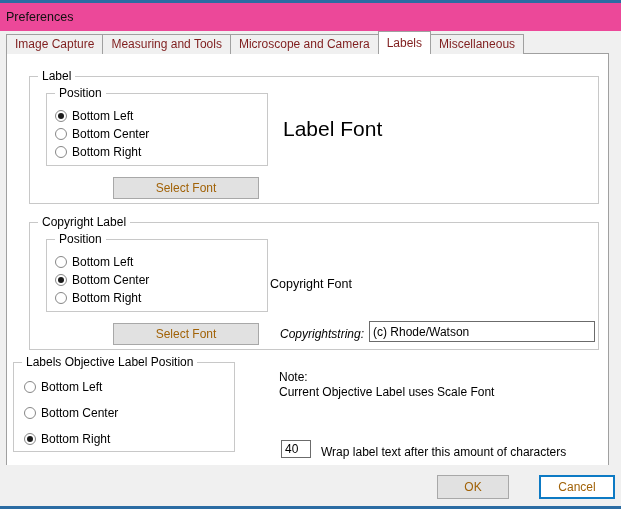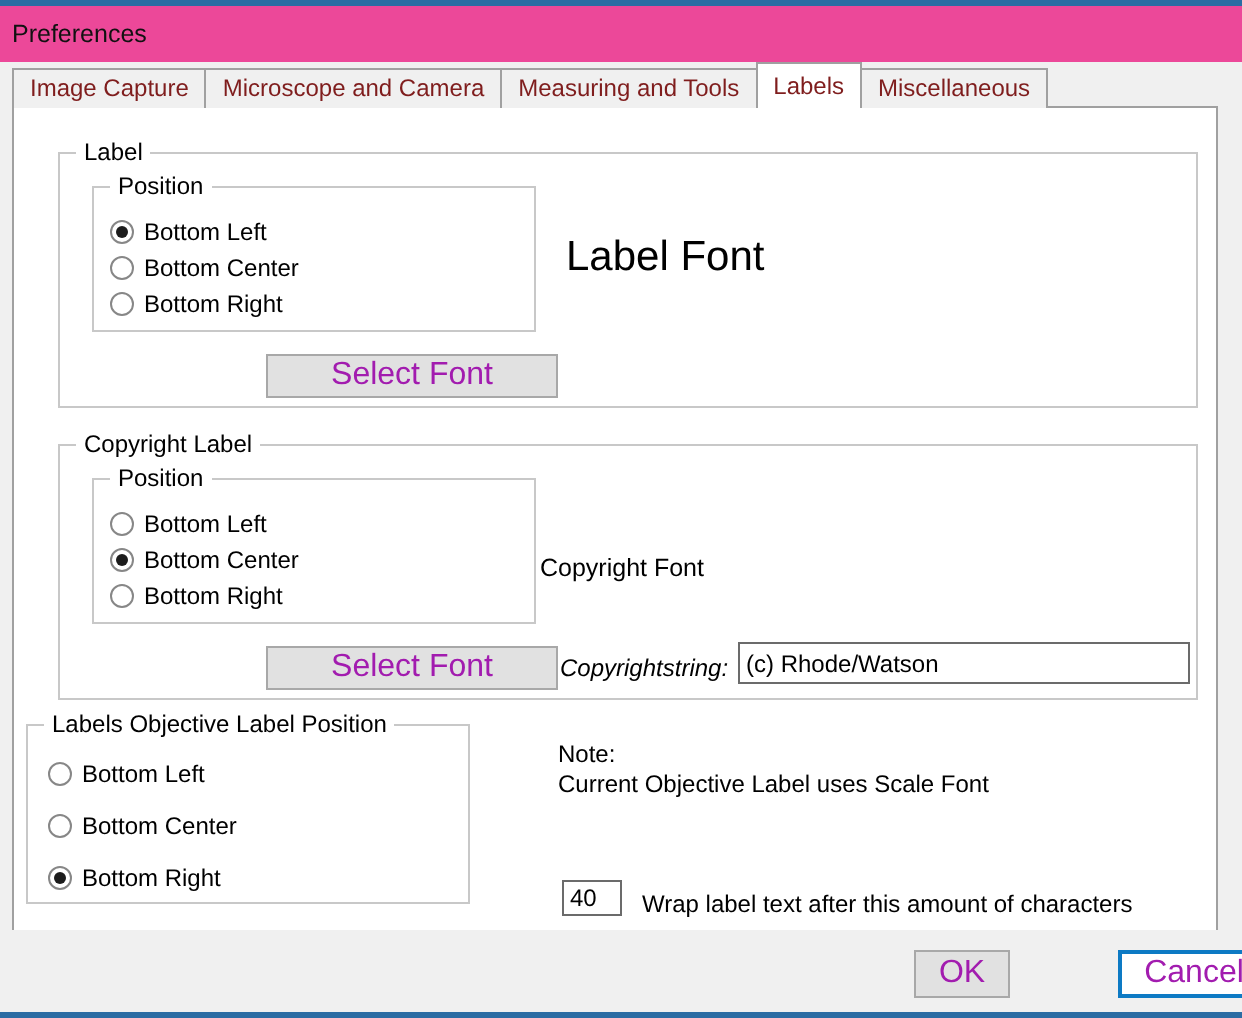--- a/index.html
+++ b/index.html
@@ -148,28 +148,27 @@
   .radio-label {
     font-size: 12px;
     color: #000;
     line-height: 12px;
   }
   
   .btn {
     box-sizing: border-box;
     background: #e1e1e1;
     border: 1px solid #a8a8a8;
-    font-size: 16px;
-    color: #a21caf;
+    font-size: 12px;
+    color: #a16207;
     text-align: center;
     white-space: nowrap;
     display: flex;
     align-items: center;
     justify-content: center;
-    margin-left: 20px;
   }
   .btn.default-focus {
     background: #ffffff;
     border: 2px solid #0d7ac4;
   }
   
   .textinput {
     box-sizing: border-box;
     background: #ffffff;
     border: 1px solid #6b6b6b;
@@ -223,22 +222,22 @@
 
   <div class="accent-top"></div>
 
   <div class="titlebar">
     <span class="title-text">Preferences</span>
   </div>
 
   <div class="tabstrip-wrap">
     <div class="tabstrip">
       <div class="tab">Image Capture</div>
+      <div class="tab">Measuring and Tools</div>
       <div class="tab">Microscope and Camera</div>
-      <div class="tab">Measuring and Tools</div>
       <div class="tab selected">Labels</div>
       <div class="tab">Miscellaneous</div>
     </div>
   </div>
 
   <div class="tabpanel">
 
     <div class="groupbox" style="left:22px; top:22px; width:570px; height:128px;">
       <span class="gb-legend">Label</span>
 
@@ -312,18 +311,18 @@
 
     <div class="note-line" style="left:272px; top:316px;">Note:</div>
     <div class="note-line" style="left:272px; top:331px;">Current Objective Label uses Scale Font</div>
 
     <div class="textinput" style="position:absolute; left:274px; top:386px; width:30px; height:18px;">40</div>
     <div class="static-text" style="left:314px; top:391px;">Wrap label text after this amount of characters</div>
 
   </div>
 
   <div class="footer">
-    <div class="btn" style="position:absolute; left:437px; top:10px; width:48px; height:24px;">OK</div>
+    <div class="btn" style="position:absolute; left:437px; top:10px; width:72px; height:24px;">OK</div>
     <div class="btn default-focus" style="position:absolute; left:539px; top:10px; width:76px; height:24px;">Cancel</div>
   </div>
 
   <div class="accent-bottom"></div>
 </div>
 
 </body></html>

